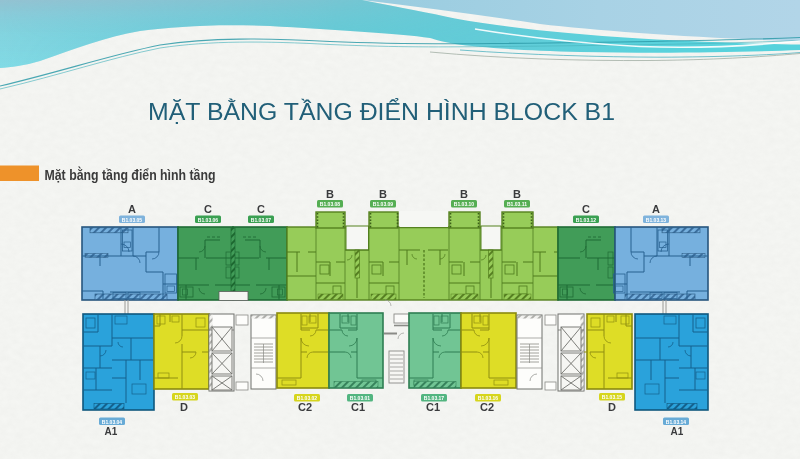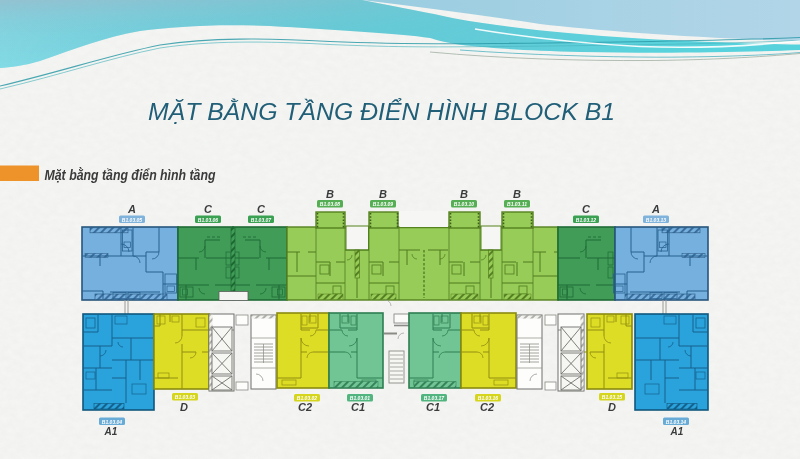--- a/index.html
+++ b/index.html
@@ -1,17 +1,17 @@
 <!DOCTYPE html>
 <html><head>
 <meta charset="utf-8">
 <style>
   html,body{margin:0;padding:0;}
   body{width:800px;height:459px;overflow:hidden;background:#f6f7f4;font-family:"Liberation Sans",sans-serif;}
-  #stage{position:relative;width:800px;height:384px;font-style:italic;}
+  #stage{position:relative;width:800px;height:384px;}
   svg{position:absolute;left:0;top:0;}
 </style>
 </head>
 <body>
 <div id="stage">
 <svg width="800" height="459" viewBox="0 0 800 459">
 <defs>
   <linearGradient id="lgBand" x1="0" y1="0" x2="800" y2="0" gradientUnits="userSpaceOnUse">
     <stop offset="0" stop-color="#84d8e2"></stop>
     <stop offset="0.2" stop-color="#6fd0dc"></stop>

